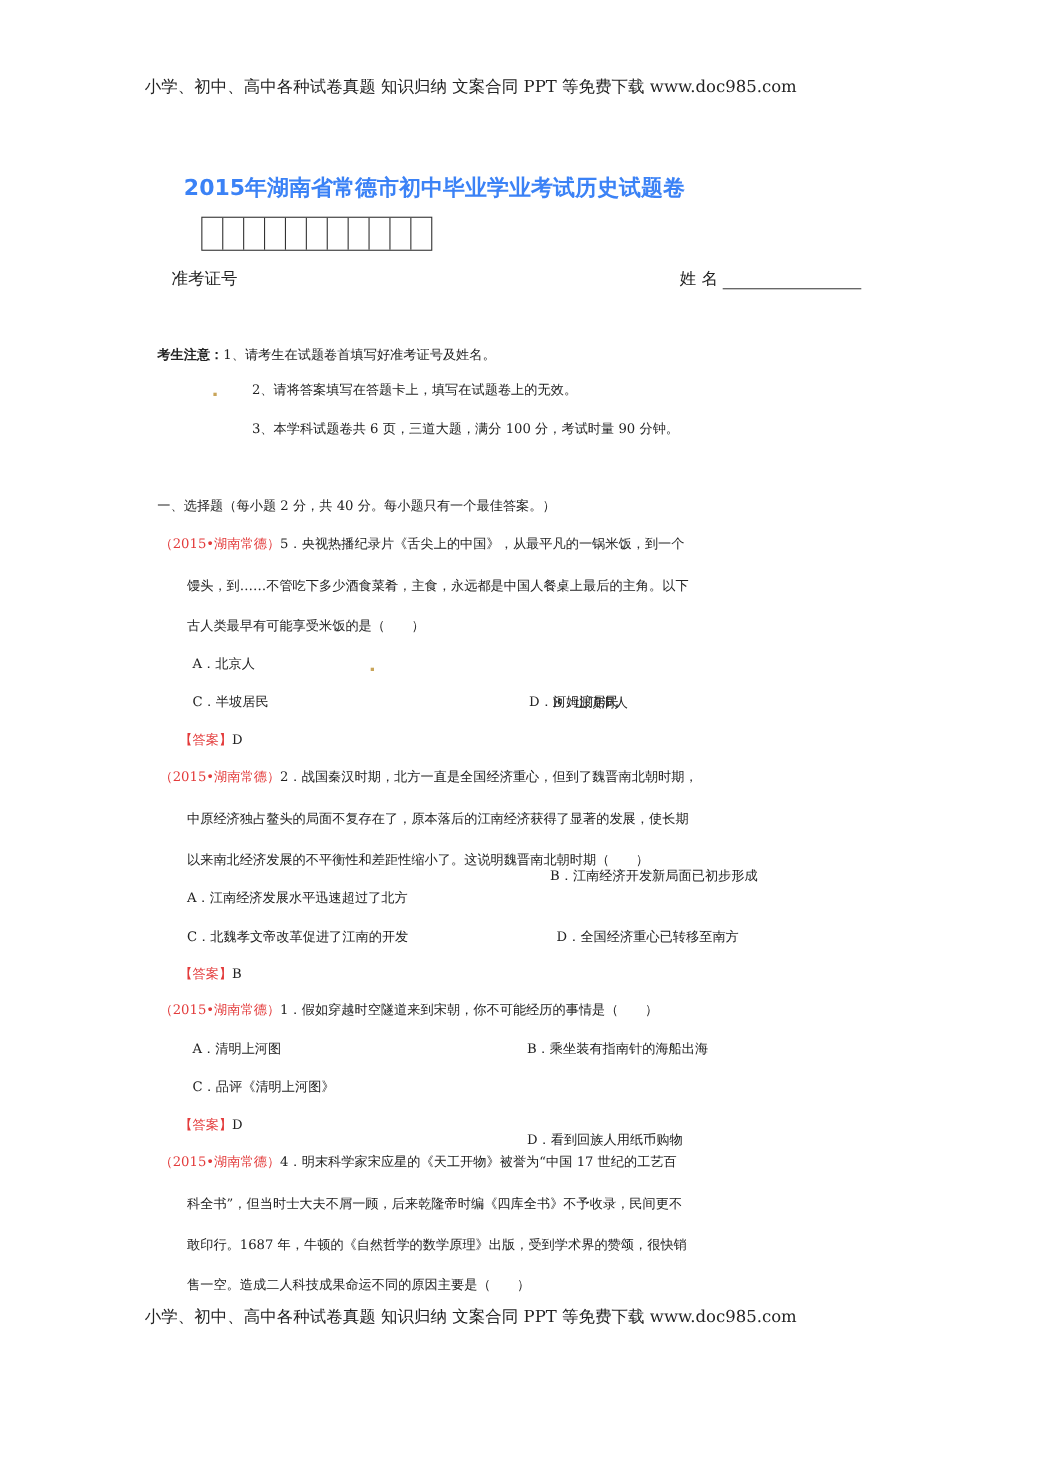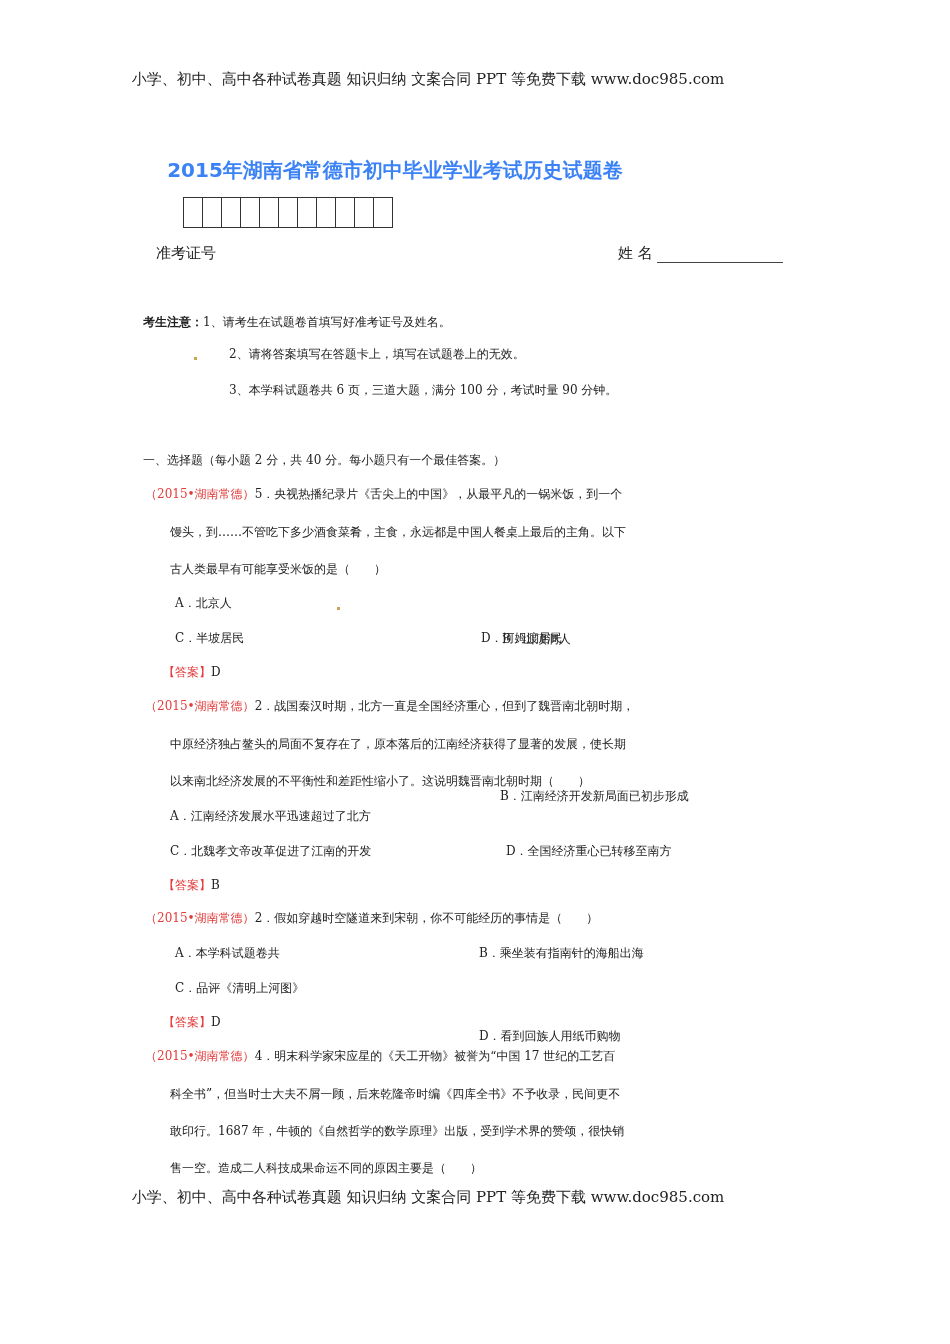--- a/index.html
+++ b/index.html
@@ -92,23 +92,23 @@
 <div class="abs text" style="top:773px; left:170px;">以来南北经济发展的不平衡性和差距性缩小了。这说明魏晋南北朝时期（　　）</div>
 <div class="abs text" style="top:808px; left:170px;">A．江南经济发展水平迅速超过了北方</div>
 <div class="abs text" style="top:788px; left:479px;margin-left:21px;">B．江南经济开发新局面已初步形成</div>
 <div class="abs text" style="top:843px; left:170px;">C．北魏孝文帝改革促进了江南的开发</div>
 <div class="abs text" style="top:843px; left:506px;">D．全国经济重心已转移至南方</div>
 <div class="abs text" style="top:877px; left:163px;">
   <span class="ans-bracket">【答案】</span><span>B</span>
 </div>
 
 <div class="abs text" style="top:910px; left:145px;">
-  <span class="red">（2015•湖南常德）</span><span>2．假如穿越时空隧道来到宋朝，你不可能经历的事情是（　　）</span>
+  <span class="red">（2015•湖南常德）</span><span>1．假如穿越时空隧道来到宋朝，你不可能经历的事情是（　　）</span>
 </div>
-<div class="abs text" style="top:945px; left:175px;">A．本学科试题卷共</div>
+<div class="abs text" style="top:945px; left:175px;">A．清明上河图</div>
 <div class="abs text" style="top:945px; left:479px;">B．乘坐装有指南针的海船出海</div>
 <div class="abs text" style="top:980px; left:175px;">C．品评《清明上河图》</div>
 <div class="abs text" style="top:980px; left:479px;margin-top:48px;">D．看到回族人用纸币购物</div>
 <div class="abs text" style="top:1014px; left:163px;">
   <span class="ans-bracket">【答案】</span><span>D</span>
 </div>
 
 <div class="abs text" style="top:1048px; left:145px;">
   <span class="red">（2015•湖南常德）</span><span>4．明末科学家宋应星的《天工开物》被誉为“中国 17 世纪的工艺百</span>
 </div>

